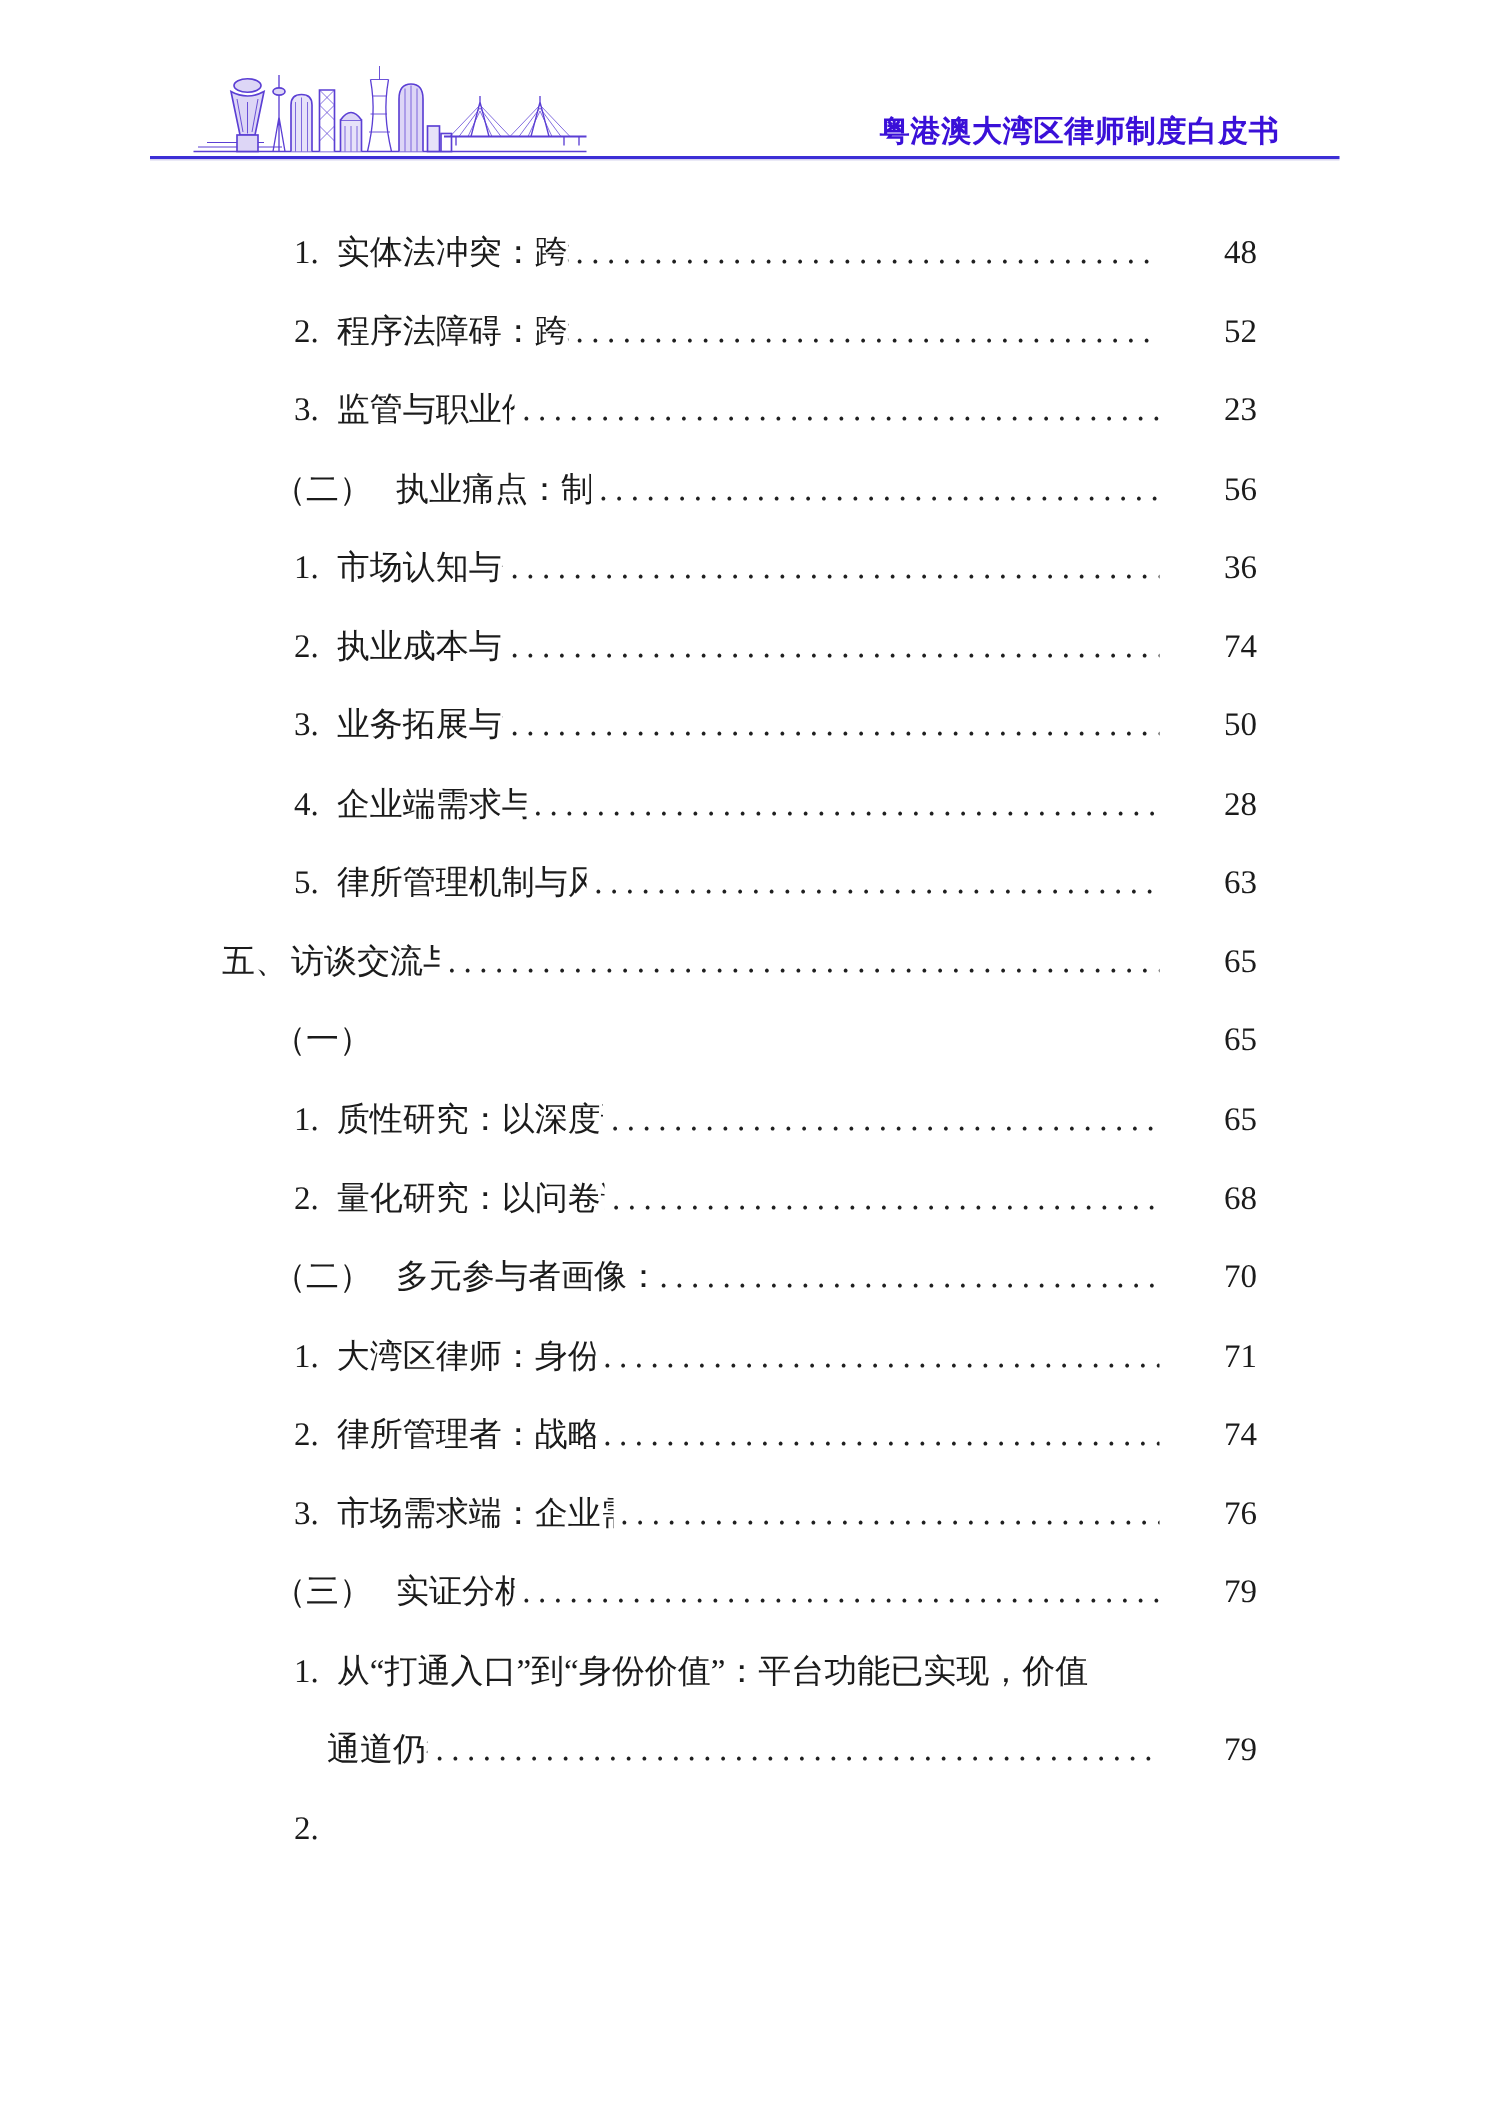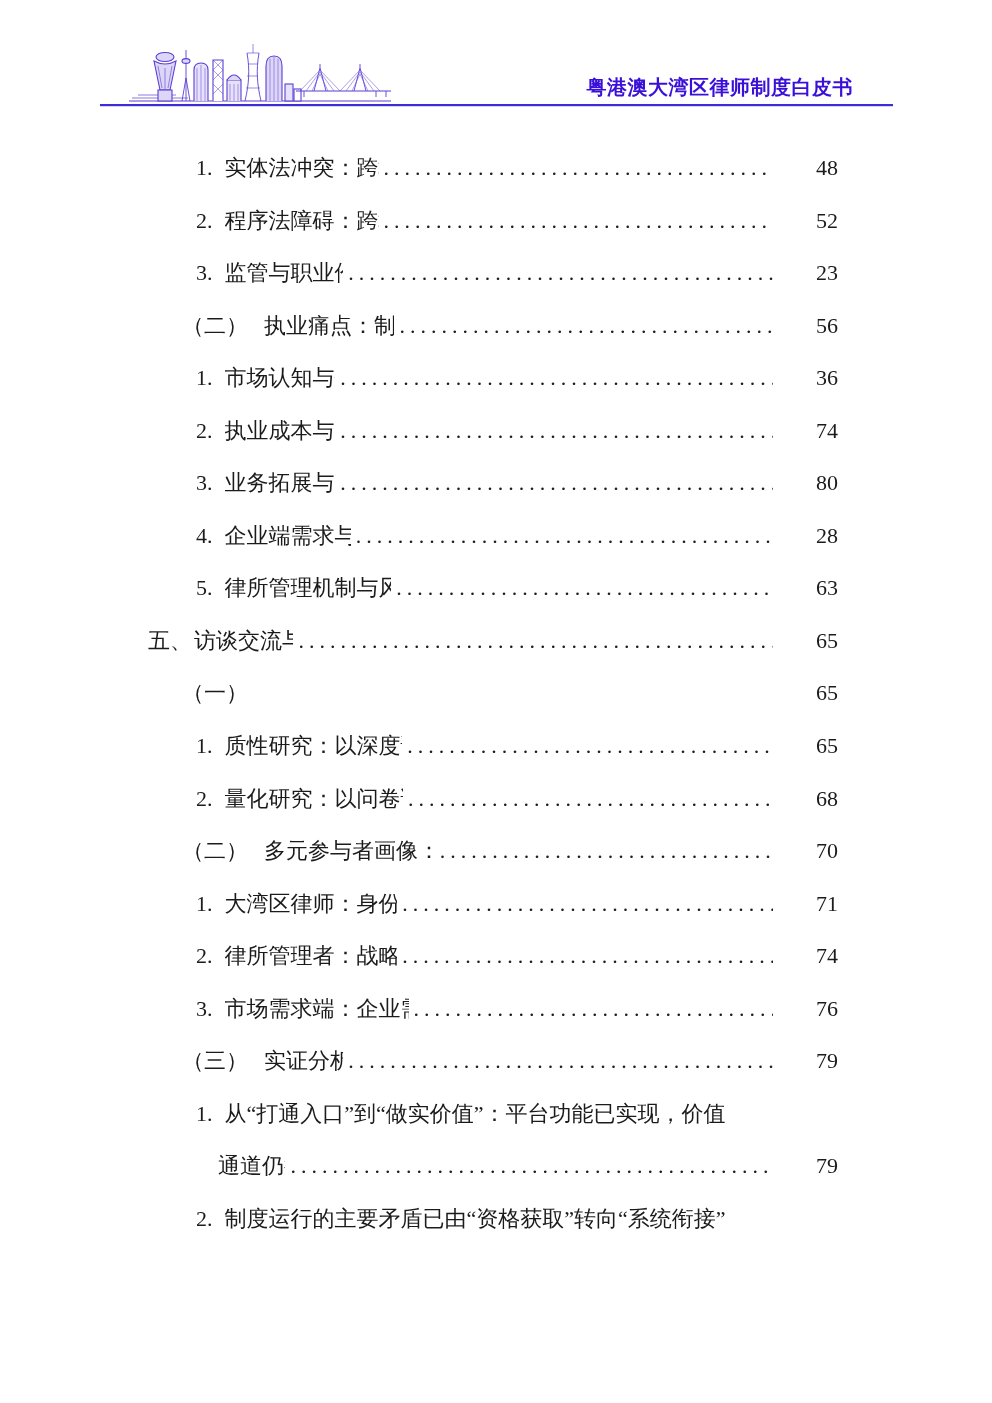--- a/index.html
+++ b/index.html
@@ -142,21 +142,21 @@
   <div class="row lvl3">
     <span class="lbl">2.</span>
       <span class="ttl">执业成本与资源整合之困</span>
       <span class="leader">..........................................................................................</span>
       <span class="pg">74</span>
   </div>
   <div class="row lvl3">
     <span class="lbl">3.</span>
       <span class="ttl">业务拓展与能力适配之困</span>
       <span class="leader">..........................................................................................</span>
-      <span class="pg">80</span>
+      <span class="pg">50</span>
   </div>
   <div class="row lvl3">
     <span class="lbl">4.</span>
       <span class="ttl">企业端需求与服务供给的错配</span>
       <span class="leader">..........................................................................................</span>
       <span class="pg">28</span>
   </div>
   <div class="row lvl3">
     <span class="lbl">5.</span>
       <span class="ttl">律所管理机制与风险防控体系的适应性不足</span>
@@ -211,28 +211,27 @@
       <span class="pg">76</span>
   </div>
   <div class="row lvl2">
     <span class="lbl">（三）</span>
       <span class="ttl">实证分析核心结论</span>
       <span class="leader">..........................................................................................</span>
       <span class="pg">79</span>
   </div>
   <div class="row lvl3">
     <span class="lbl">1.</span>
-      <span class="ttl">从“打通入口”到“做实价值”：平台功能已实现，价值</span>
+      <span class="ttl">从“打通入口”到“身份价值”：平台功能已实现，价值</span>
       <span class="leader"></span>
       <span class="pg"></span>
   </div>
   <div class="row lvl3 cont">
     <span class="ttl">通道仍待疏浚</span>
       <span class="leader">..........................................................................................</span>
       <span class="pg">79</span>
   </div>
   <div class="row lvl3">
     <span class="lbl">2.</span>
-      <span class="ttl">制度运行的主要矛盾已由“资格获取”转向“系统衔接”</span>
       <span class="leader"></span>
       <span class="pg"></span>
   </div>
 </div>
 
 </body></html>

